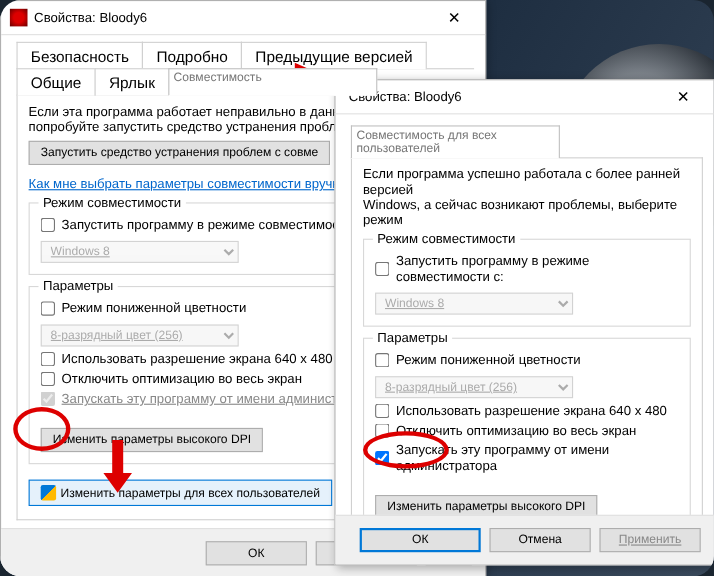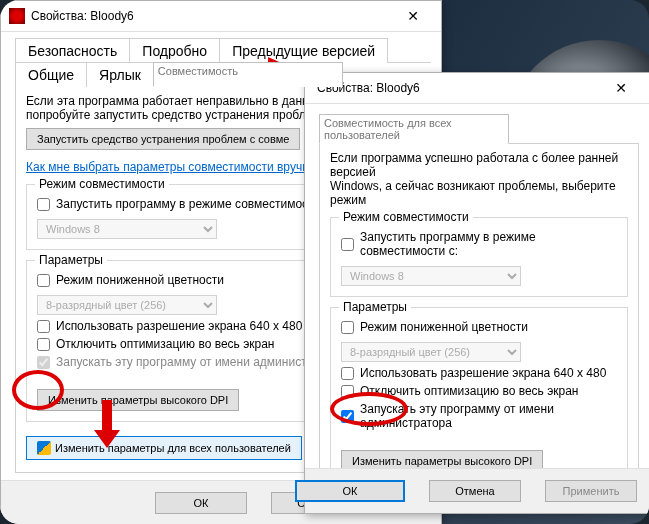--- a/index.html
+++ b/index.html
@@ -23,29 +23,29 @@
 .group{border:1px solid #d8d8d8;padding:8px 10px 10px;margin-top:10px;position:relative;}
 .group .lg{position:absolute;top:-8px;left:8px;background:#fff;padding:0 4px;}
 .chk{display:flex;align-items:center;margin:4px 0;}
 .chk input{margin:0 6px 0 0;width:13px;height:13px;}
 .sel{width:180px;padding:2px 4px;border:1px solid #c0c0c0;background:#f5f5f5;color:#777;font-size:11px;margin-top:4px;}
 .btn{padding:4px 10px;border:1px solid #adadad;background:#e1e1e1;font-size:11px;display:inline-block;margin-top:16px;}
 .btn.def{border:2px solid #0078d7;padding:3px 18px;}
 .shield{display:inline-block;width:14px;height:14px;vertical-align:-3px;margin-right:4px;background:linear-gradient(135deg,#0078d7 0 50%,#ffb900 50% 100%);border-radius:2px;}
 .link{color:#0066cc;text-decoration:underline;margin-top:10px;display:inline-block;}
 
-.footer{position:absolute;bottom:0;left:0;right:0;height:44px;border-top:1px solid #e0e0e0;background:#f0f0f0;display:flex;justify-content:flex-end;align-items:center;padding:0 12px;gap:24px;}
+.footer{position:absolute;bottom:0;left:0;right:0;height:44px;border-top:1px solid #e0e0e0;background:#f0f0f0;display:flex;justify-content:flex-end;align-items:center;padding:0 12px;gap:8px;}
 .footer .btn{margin:0;min-width:70px;text-align:center;}
 
 .mark-oval{position:absolute;border:4px solid #d00;border-radius:50%;pointer-events:none;}
 .mark-arrow{position:absolute;pointer-events:none;}
 .mark-arrow svg{display:block;}
 
 .tabsheet{border:1px solid #d0d0d0;border-top:none;padding:8px 10px 12px;margin-top:-1px;}
-.disabled{color:#888;}
+.disabled{color:#888;text-decoration:underline;}
 </style>
 </head>
 <body>
 
 <div class="desk">
   <div class="helmet"></div>
 
   <div class="win win1">
     <div class="titlebar">
       <div class="ic"></div>

